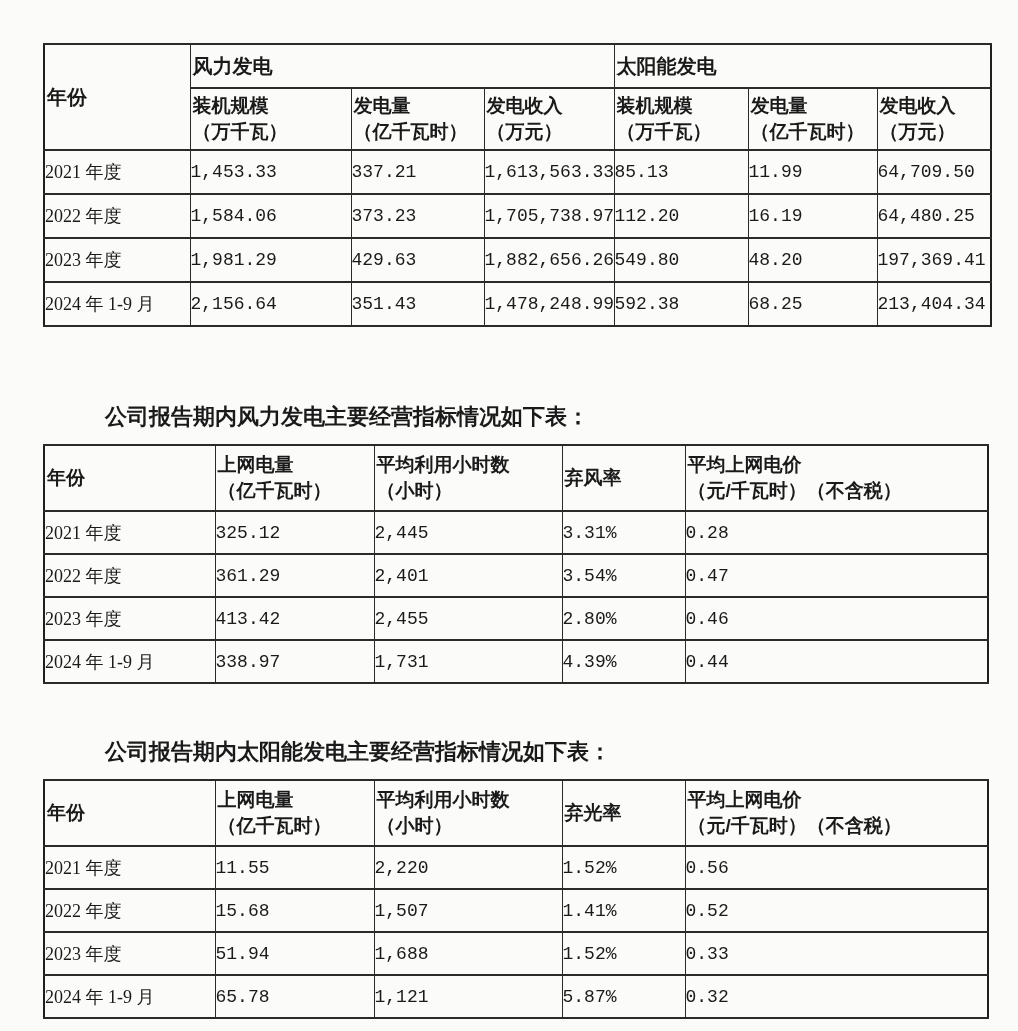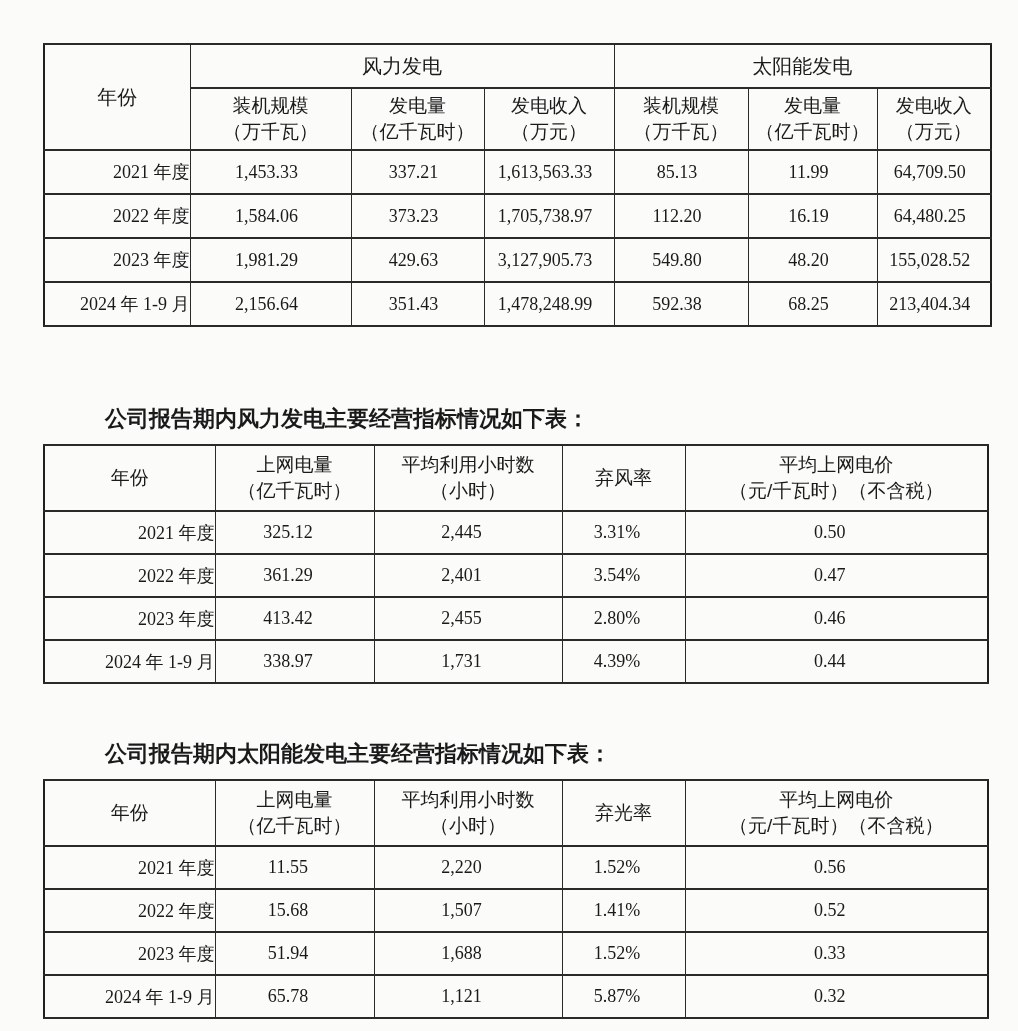--- a/index.html
+++ b/index.html
@@ -21,45 +21,45 @@
     border: 2.5px solid #1f1f1f;
   }
   th, td {
     border: solid #2a2a2a;
     border-width: 2px 1.4px;
     overflow: hidden;
     vertical-align: middle;
   }
   th {
     font-family: "Liberation Sans", "DejaVu Sans", sans-serif;
-    font-weight: 400;
+    font-weight: 700;
     font-size: 19px;
-    text-align: center;
+    text-align: left;
     line-height: 1.35;
     padding: 2px 2px;
   }
   td {
     font-size: 18px;
     padding: 0;
   }
-  td.year { text-align: right; }
-  td.num  { text-align: center; padding-right: 8px; }
+  td.year { text-align: left; }
+  td.num  { text-align: left; padding-right: 8px; font-family: Liberation Mono, monospace; }
 
   .t1 { margin-top: 43px; width: 947px; }
   .t1 thead tr.group-row th { height: 38px; font-size: 20px; }
   .t1 thead tr.sub-row th   { height: 56px; }
   .t1 tbody td { height: 42px; }
 
   .metrics { width: 944px; margin-top: 11px; }
   .metrics thead th { height: 60px; }
   .metrics tbody td { height: 41px; }
   .metrics td.num { padding-right: 13px; margin-left: 12px; }
 
   .section-title {
-    font-family: Liberation Sans, sans-serif;
+    font-family: Liberation Mono, monospace;
     font-weight: 700;
     font-size: 22px;
     line-height: 28px;
     margin: 78px 0 0 105px;
   }
   .section-title.solar { margin-top: 56px; }
   .hline { display: block; }
 </style>
 </head>
 <body>
@@ -123,24 +123,24 @@
       <td class="num">373.23</td>
       <td class="num">1,705,738.97</td>
       <td class="num">112.20</td>
       <td class="num">16.19</td>
       <td class="num">64,480.25</td>
     </tr>
     <tr>
       <td class="year">2023 年度</td>
       <td class="num">1,981.29</td>
       <td class="num">429.63</td>
-      <td class="num">3,127,905.73</td>
+      <td class="num">1,882,656.26</td>
       <td class="num">549.80</td>
       <td class="num">48.20</td>
-      <td class="num">155,028.52</td>
+      <td class="num">197,369.41</td>
     </tr>
     <tr>
       <td class="year">2024 年 1-9 月</td>
       <td class="num">2,156.64</td>
       <td class="num">351.43</td>
       <td class="num">1,478,248.99</td>
       <td class="num">592.38</td>
       <td class="num">68.25</td>
       <td class="num">213,404.34</td>
     </tr>
@@ -174,21 +174,21 @@
         <span class="hline">（元/千瓦时）（不含税）</span>
       </th>
     </tr>
   </thead>
   <tbody>
     <tr>
       <td class="year">2021 年度</td>
       <td class="num">325.12</td>
       <td class="num">2,445</td>
       <td class="num">3.31%</td>
-      <td class="num">0.50</td>
+      <td class="num">0.28</td>
     </tr>
     <tr>
       <td class="year">2022 年度</td>
       <td class="num">361.29</td>
       <td class="num">2,401</td>
       <td class="num">3.54%</td>
       <td class="num">0.47</td>
     </tr>
     <tr>
       <td class="year">2023 年度</td>

